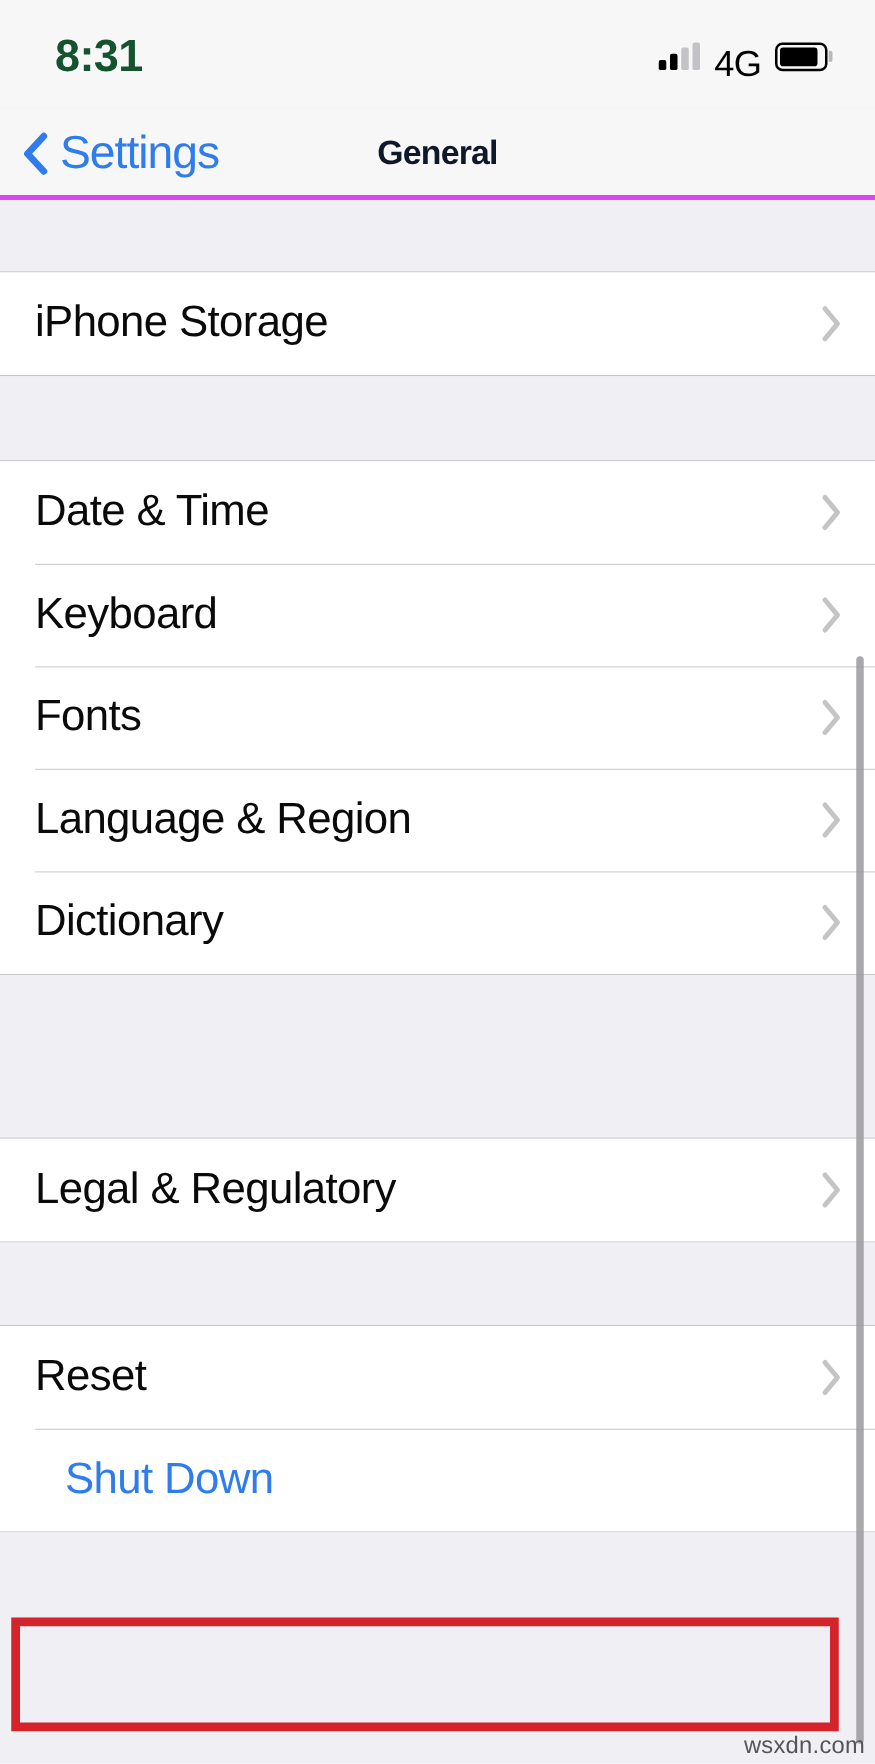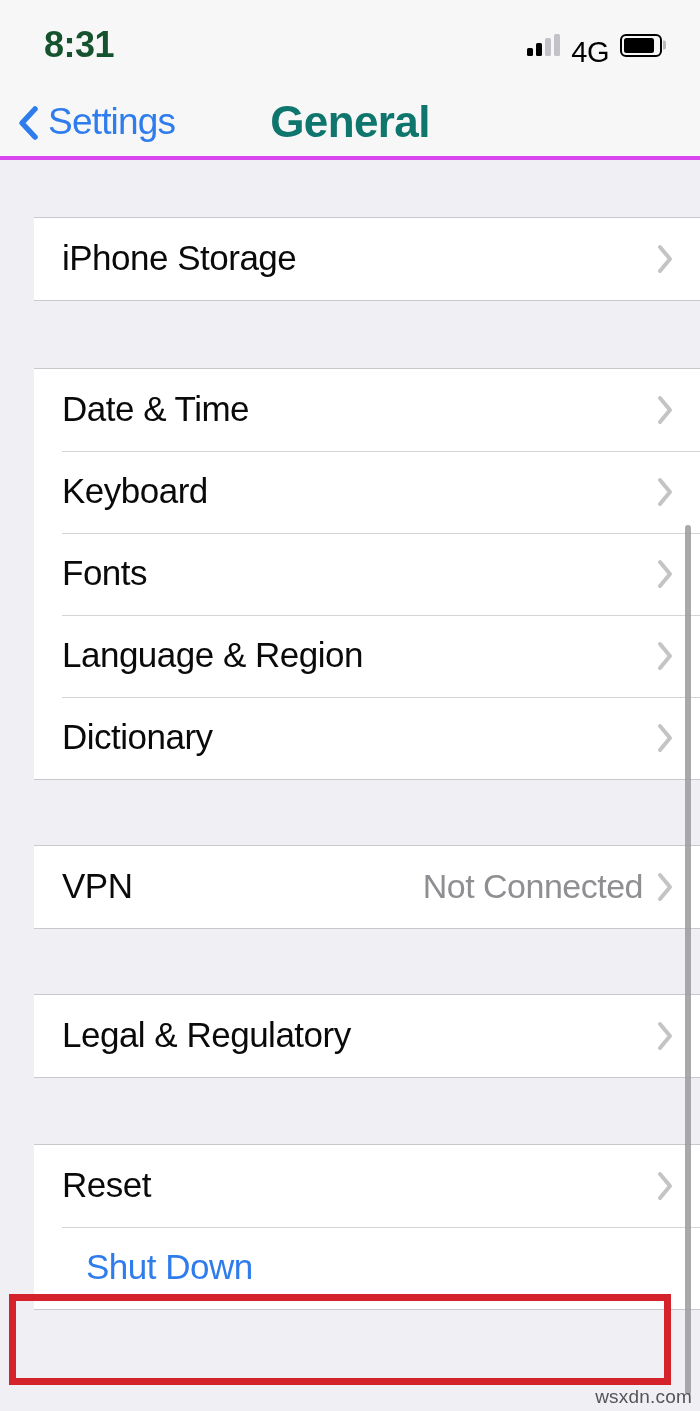--- a/index.html
+++ b/index.html
@@ -63,29 +63,28 @@
   }
   #back-chevron { display:block; width:24px; height:36px; }
   #back-chevron path { stroke:#2f7ced; stroke-width:5.5; fill:none; stroke-linecap:round; stroke-linejoin:round; }
   #back-label {
     font-size:37px; color:#2f7ced; letter-spacing:-0.8px;
     line-height:1; padding-bottom:3px;
   }
   #nav-title {
     position:absolute; left:0; top:0; width:700px; height:74px;
     display:flex; align-items:center; justify-content:center;
-    font-size:44px; font-weight:700; color:#0f766e; letter-spacing:-0.6px;
+    font-size:27px; font-weight:700; color:#0f172a; letter-spacing:-0.6px;
     padding-bottom:2px;
   }
 
   
   #content {
     position:absolute; left:0; top:160px; width:700px; height:1251px;
     background:#efeff4;
-    padding-left:34px;
   }
   .gap { width:100%; background:#efeff4; }
   .group {
     width:100%; background:#ffffff;
     border-top:1px solid #c9c9cd;
     border-bottom:1px solid #c9c9cd;
   }
   .row {
     position:relative;
     display:flex; align-items:center;
@@ -229,31 +228,20 @@
         <span class="row-right">
           <svg class="chevron" viewBox="0 0 17 30">
               <path d="M3 3 L13 15 L3 27"></path>
             </svg>
         </span>
       </div>
     </div>
 
     <div class="gap" style="height:65px"></div>
 
-    <div class="group">
-      <div class="row">
-        <span class="row-label">VPN</span>
-        <span class="row-right">
-          <span class="row-value" style="color: rgb(142, 142, 147);">Not Connected</span>
-          <svg class="chevron" viewBox="0 0 17 30">
-              <path d="M3 3 L13 15 L3 27"></path>
-            </svg>
-        </span>
-      </div>
-    </div>
 
     <div class="gap" style="height:65px"></div>
 
     <div class="group">
       <div class="row">
         <span class="row-label">Legal &amp; Regulatory</span>
         <span class="row-right">
           <svg class="chevron" viewBox="0 0 17 30">
               <path d="M3 3 L13 15 L3 27"></path>
             </svg>

